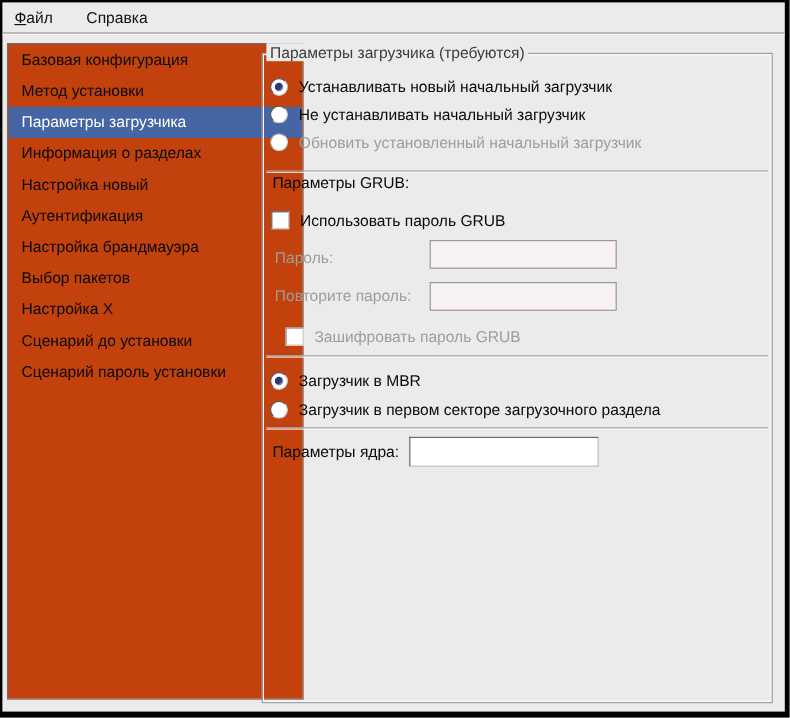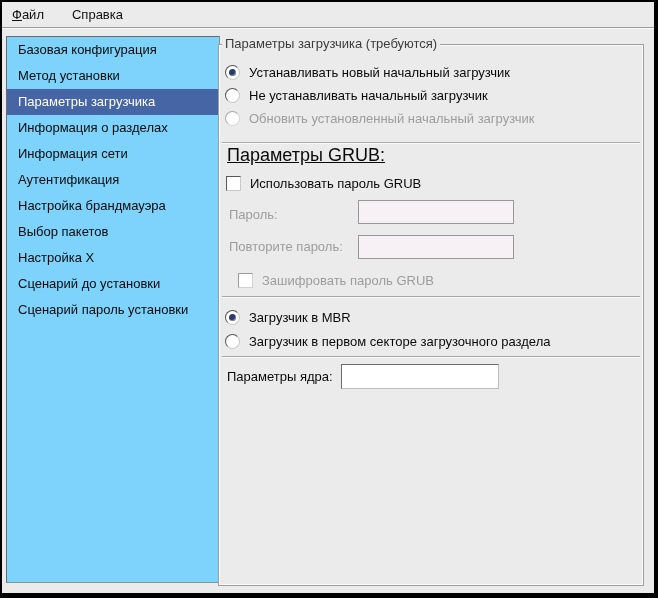--- a/index.html
+++ b/index.html
@@ -8,22 +8,22 @@
   .window{position:absolute;left:2px;top:2px;width:652px;height:591px;background:var(--window_bg);}
 
   
   .menubar{position:absolute;left:0;top:0;right:0;height:25px;display:flex;align-items:center;
            padding-left:8px;gap:24px;font-size:13px;color:#111;
            border-bottom:1px solid #9a9a9a;box-shadow:0 1px 0 #fbfbfb;}
   .menu-item{padding:2px 2px;cursor:default;}
   .mn{text-decoration:underline;}
 
   
-  .sidebar{position:absolute;left:4px;top:34px;width:214px;height:547px;box-sizing:border-box;
-           background:#7dd3fc;border:1px solid;border-color:#6a6a6a #909090 #909090 #6a6a6a;overflow:hidden;}
+  .sidebar{position:absolute;left:4px;top:34px;width:247px;height:547px;box-sizing:border-box;
+           background:#c2410c;border:1px solid;border-color:#6a6a6a #909090 #909090 #6a6a6a;overflow:hidden;}
   .item{height:26px;line-height:26px;padding-left:11px;font-size:13px;color:#0a0a0a;white-space:nowrap;}
   .item.selected{background:var(--selection_blue);color:#fff;}
 
   
   .frame{position:absolute;left:216px;top:42px;width:426px;height:542px;box-sizing:border-box;
          border:1px solid var(--frame_border);
          box-shadow:inset 1px 1px 0 #fbfbfb, inset -1px -1px 0 #fbfbfb;}
   .frame-title{position:absolute;left:3px;top:-9px;background:var(--window_bg);padding:0 3px;
                font-size:13px;color:#3c3c3c;white-space:nowrap;}
 
@@ -37,21 +37,21 @@
          border-radius:50%;background:var(--radio_dot);box-shadow:inset -1px -1px 0 rgba(255,255,255,.35);}
   .disabled .radio{border-color:#a8a8a8 #d8d8d8 #d8d8d8 #a8a8a8;}
 
   .checkbox{width:13px;height:13px;background:#fff;flex:none;
          border:1px solid;border-color:#57575a #c9c9c9 #c9c9c9 #57575a;}
   .disabled .checkbox{border-color:#9c9c9c #d2d2d2 #d2d2d2 #9c9c9c;}
 
   .sep{position:absolute;left:3px;right:3px;height:0;border-top:1px solid #a9a9a9;
        box-shadow:0 1px 0 #fafafa;}
 
-  .section-label{position:absolute;font-size:18px;color:#0a0a0a;white-space:nowrap;text-decoration:underline;}
+  .section-label{position:absolute;font-size:13px;color:#0a0a0a;white-space:nowrap;}
   .field-label{position:absolute;font-size:13px;white-space:nowrap;}
   .field-label.disabled{color:var(--disabled_text);}
 
   .field{position:absolute;box-sizing:border-box;background:#fff;
          border:1px solid;border-color:#6b6b6b #bdbdbd #bdbdbd #6b6b6b;
          font:13px "Liberation Sans",sans-serif;padding:2px 4px;outline:none;}
   .field:disabled{background:var(--disabled_field_bg);border-color:#989898;}
 </style>
 </head>
 <body>
@@ -62,21 +62,21 @@
     <div class="menubar">
       <div class="menu-item"><span class="mn">Ф</span><span>айл</span></div>
       <div class="menu-item">Справка</div>
     </div>
 
     <div class="sidebar">
       <div class="item">Базовая конфигурация</div>
       <div class="item">Метод установки</div>
       <div class="item selected">Параметры загрузчика</div>
       <div class="item">Информация о разделах</div>
-      <div class="item">Информация сети</div>
+      <div class="item">Настройка новый</div>
       <div class="item">Аутентификация</div>
       <div class="item">Настройка брандмауэра</div>
       <div class="item">Выбор пакетов</div>
       <div class="item">Настройка X</div>
       <div class="item">Сценарий до установки</div>
       <div class="item">Сценарий пароль установки</div>
     </div>
 
     <div class="frame">
       <div class="frame-title">Параметры загрузчика (требуются)</div>

